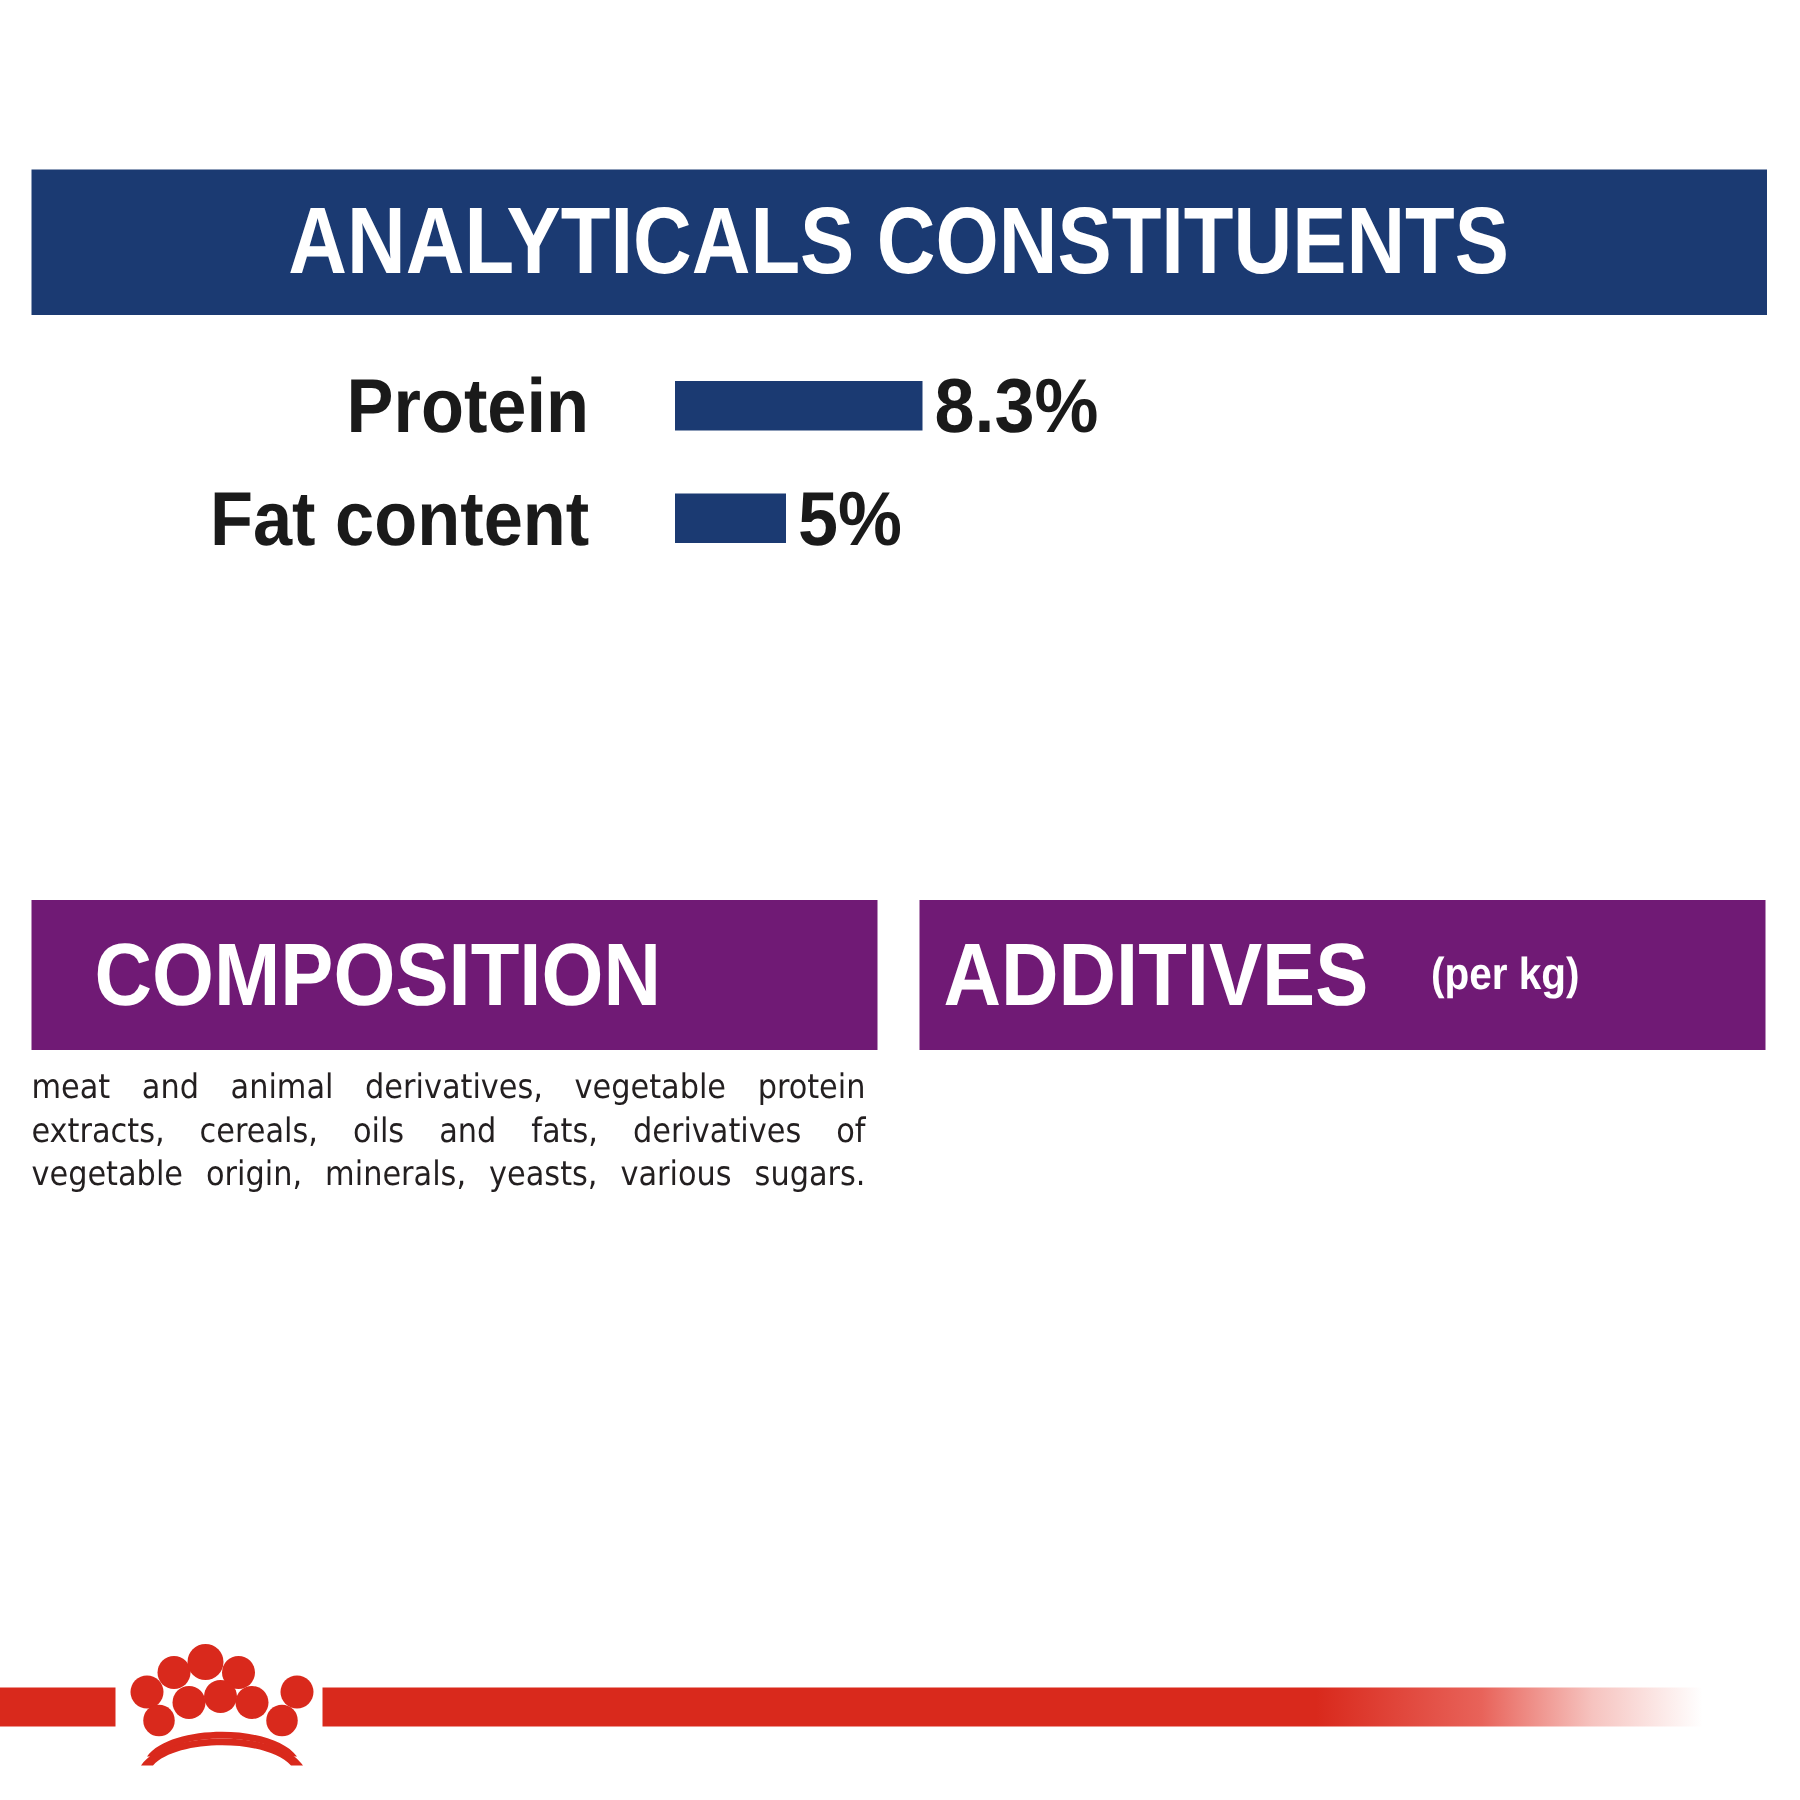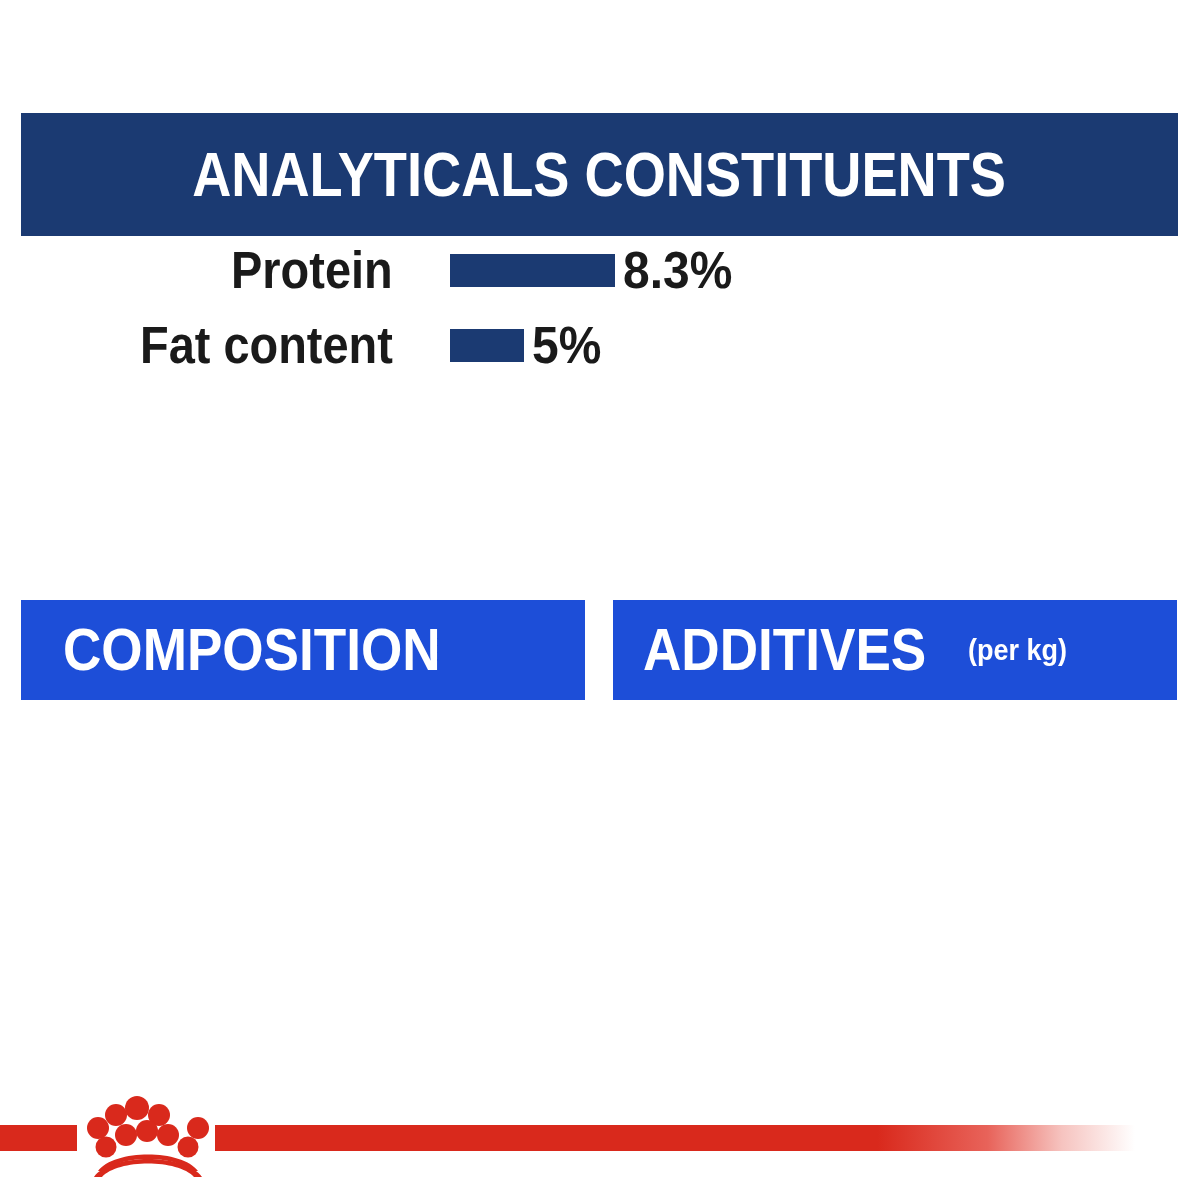--- a/index.html
+++ b/index.html
@@ -24,21 +24,21 @@
     position: absolute;
     background: #1b3a72;
     display: flex;
     align-items: center;
   }
 
   #analyticals-band {
     left: 21px;
     top: 113px;
     width: 1157px;
-    height: 123px;
+    height: 97px;
     justify-content: center;
   }
 
   .band-title {
     color: #ffffff;
     font-family: "Liberation Sans Narrow", "Liberation Sans", sans-serif;
     font-weight: bold;
     font-stretch: condensed;
     letter-spacing: 0px;
     line-height: 1;
@@ -107,21 +107,21 @@
     left: 21px;
     top: 600px;
     width: 1157px;
     display: flex;
     gap: 28px;
   }
 
   .panel { width: 564px; }
 
   .panel-band {
-    background: #1d4ed8;
+    background: #701a75;
     height: 100px;
     display: flex;
     align-items: center;
     padding-left: 42px;
   }
 
   .panel-band-title {
     color: #ffffff;
     font-family: "Liberation Sans Narrow", "Liberation Sans", sans-serif;
     font-weight: bold;
@@ -137,21 +137,21 @@
     font-family: "Liberation Sans Narrow", "Liberation Sans", sans-serif;
     font-weight: bold;
     font-size: 30px;
     line-height: 1;
     white-space: nowrap;
     margin-left: 10px;
     transform: scaleX(0.9);
     transform-origin: left center;
   }
 
-  #additives-band { padding-left: 30px; align-items: center; }
+  #additives-band { padding-left: 16px; align-items: center; }
   #additives-band .panel-band-title { font-size: 59px; }
 
   .panel-body {
     margin-top: 11px;
     font-family: "DejaVu Sans Condensed", "Liberation Sans Narrow", "Liberation Sans", sans-serif;
     font-size: 22.5px;
     line-height: 29px;
     color: #231f20;
     text-align: justify;
     width: 556px;
@@ -217,20 +217,21 @@
 
 
   </div>
 
   <div id="panels">
 
     <div class="panel">
       <div class="panel-band">
         <div class="panel-band-title">COMPOSITION</div>
       </div>
+      <div class="panel-body" id="composition-body">meat and animal derivatives, vegetable protein extracts, cereals, oils and fats, derivatives of vegetable origin, minerals, yeasts, various sugars.</div>
     </div>
 
     <div class="panel">
       <div class="panel-band" id="additives-band">
         <div class="panel-band-title">ADDITIVES</div>
         <div class="panel-band-sub">(per kg)</div>
       </div>
     </div>
 
   </div>

